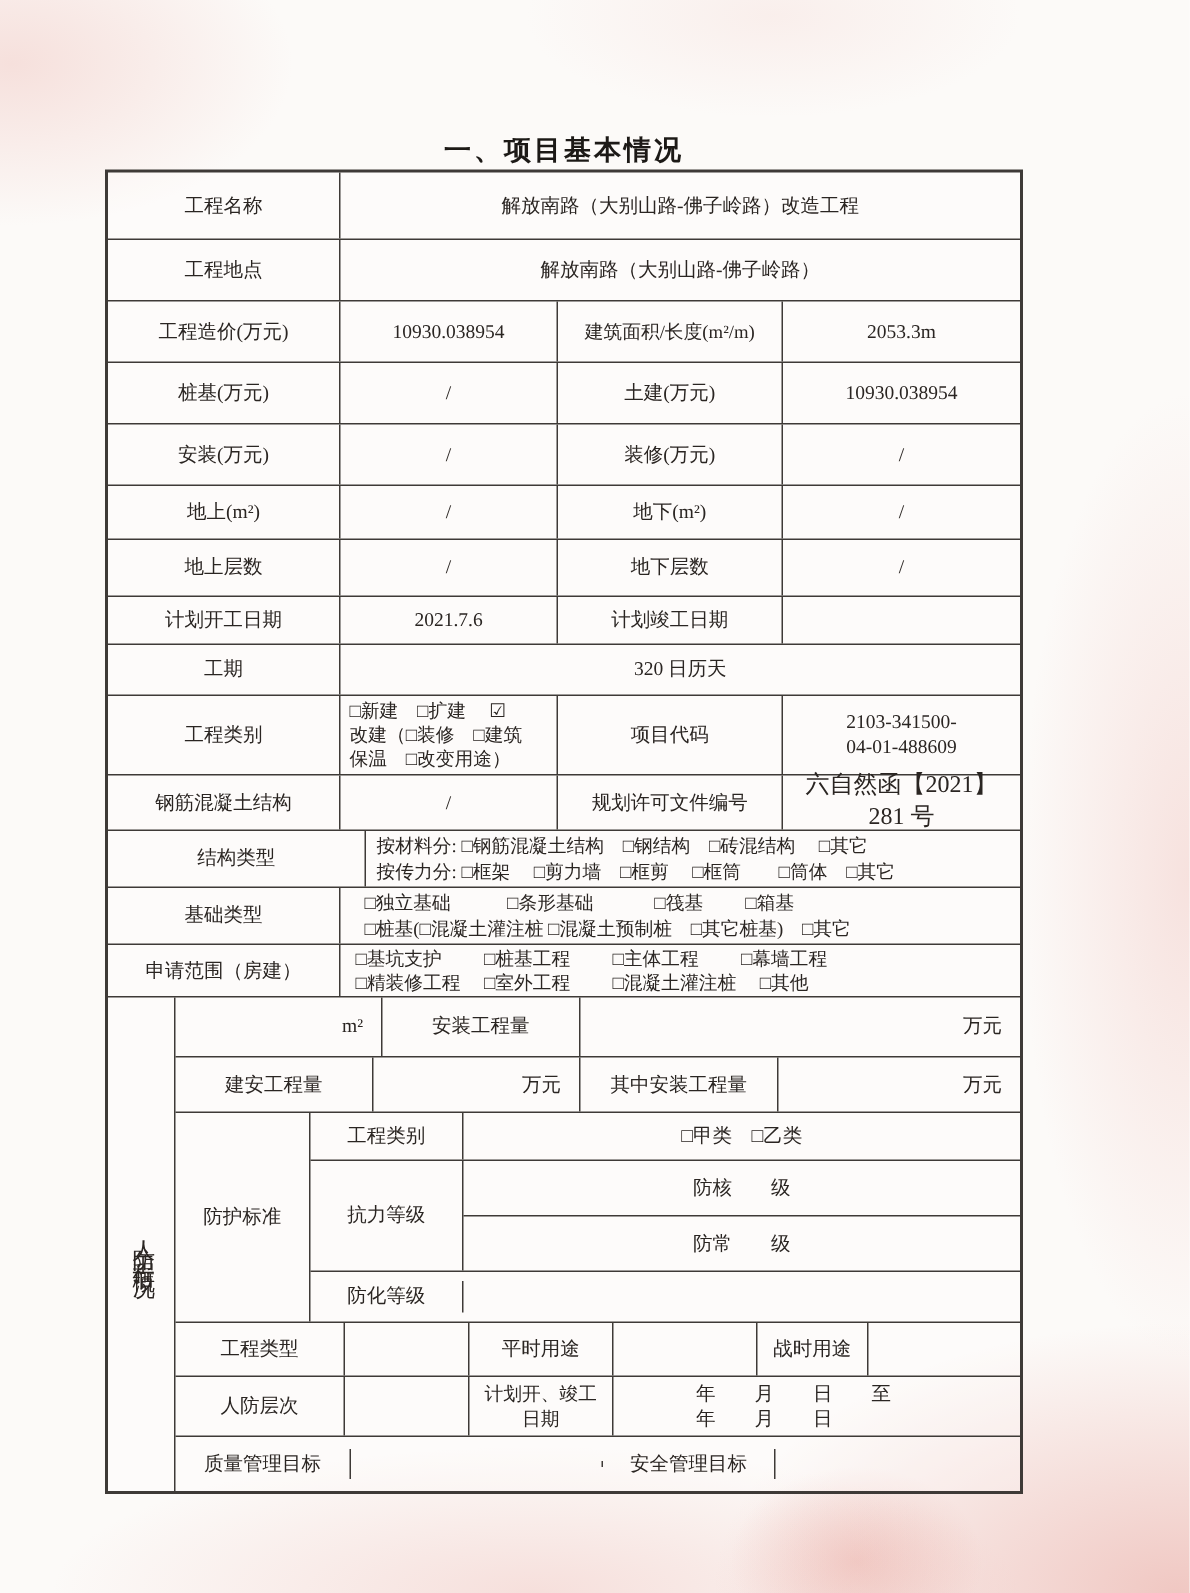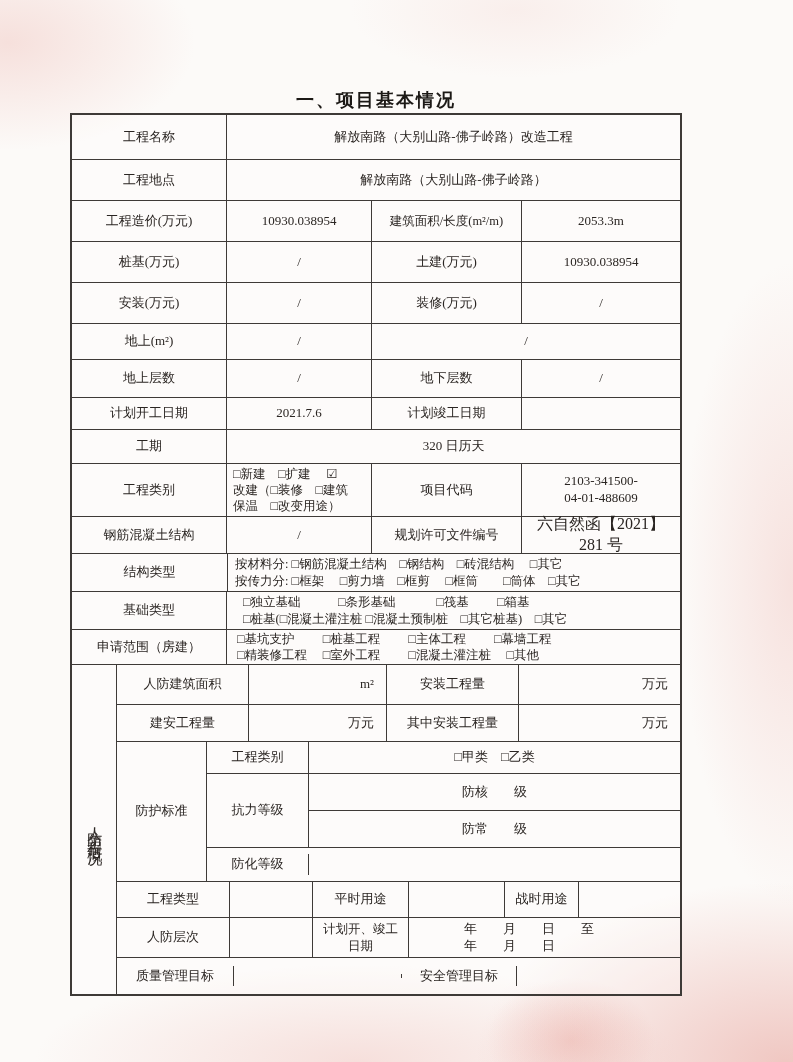--- a/index.html
+++ b/index.html
@@ -93,20 +93,21 @@
     <div class="row" style="height:40px">
       <div class="c" style="width:155px">安装(万元)</div>
       <div class="c" style="width:145px">/</div>
       <div class="c" style="width:150px">装修(万元)</div>
       <div class="c end">/</div>
     </div>
 
     <div class="row" style="height:35px">
       <div class="c" style="width:155px">地上(m²)</div>
       <div class="c" style="width:145px">/</div>
+      <div class="c" style="width:150px">地下(m²)</div>
       <div class="c end">/</div>
     </div>
 
     <div class="row" style="height:37px">
       <div class="c" style="width:155px">地上层数</div>
       <div class="c" style="width:145px">/</div>
       <div class="c" style="width:150px">地下层数</div>
       <div class="c end">/</div>
     </div>
 
@@ -136,21 +137,21 @@
     </div>
 
     <div class="row" style="height:36px">
       <div class="c" style="width:155px">钢筋混凝土结构</div>
       <div class="c" style="width:145px">/</div>
       <div class="c" style="width:150px">规划许可文件编号</div>
       <div class="c end" style="font-size:16px">六自然函【2021】281 号</div>
     </div>
 
     <div class="row" style="height:37px">
-      <div class="c" style="width:156px">结构类型</div>
+      <div class="c" style="width:172px">结构类型</div>
       <div class="c end colleft small" style="padding-left:7px">
         <div>按材料分: □钢筋混凝土结构　□钢结构　□砖混结构　 □其它</div>
         <div>按传力分: □框架　 □剪力墙　□框剪　 □框筒　　□筒体　□其它</div>
       </div>
     </div>
 
     <div class="row" style="height:37px">
       <div class="c" style="width:155px">基础类型</div>
       <div class="c end colleft small" style="padding-left:16px">
         <div>□独立基础　　　□条形基础　　　 □筏基　　 □箱基</div>
@@ -164,21 +165,20 @@
         <div>□基坑支护　　 □桩基工程　　 □主体工程　　 □幕墙工程</div>
         <div>□精装修工程　 □室外工程　　 □混凝土灌注桩　 □其他</div>
       </div>
     </div>
 
     <div class="row last">
       <div class="c vside" style="width:45px">人防工程概况</div>
       <div class="cdbody">
 
         <div class="srow" style="height:39px">
-          <div class="c" style="width:132px">人防建筑面积</div>
           <div class="c unit" style="width:138px">m²</div>
           <div class="c" style="width:132px">安装工程量</div>
           <div class="c end unit">万元</div>
         </div>
 
         <div class="srow" style="height:36px">
           <div class="c" style="width:132px">建安工程量</div>
           <div class="c unit" style="width:138px">万元</div>
           <div class="c" style="width:132px">其中安装工程量</div>
           <div class="c end unit">万元</div>

